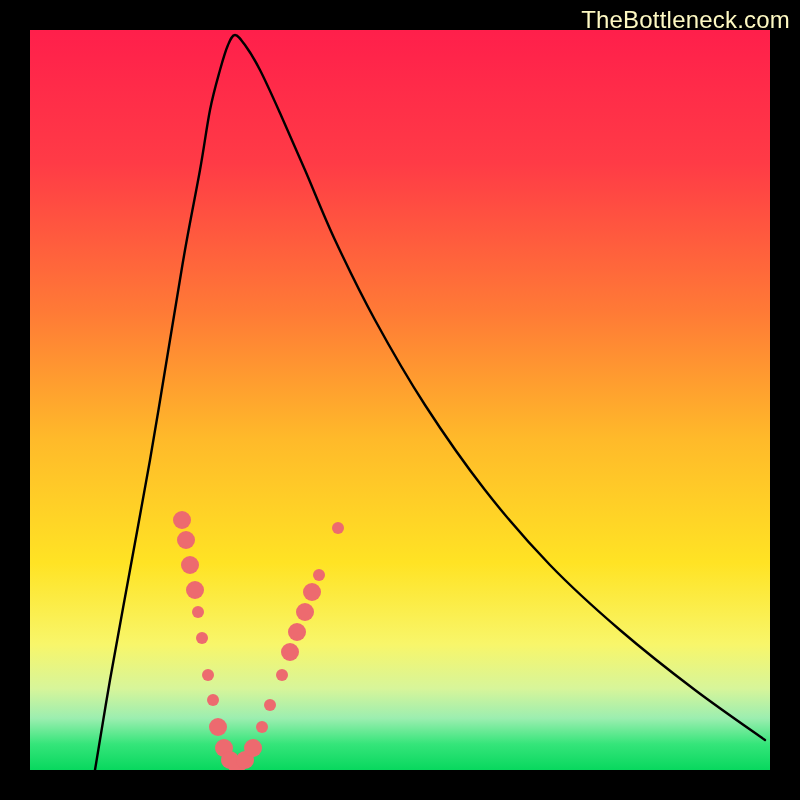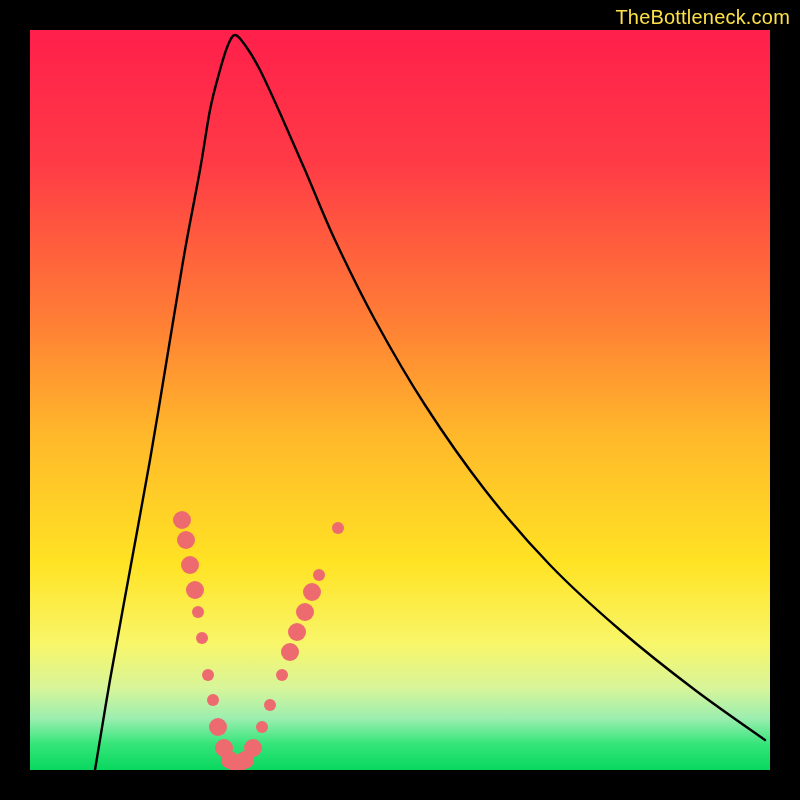--- a/index.html
+++ b/index.html
@@ -20,22 +20,22 @@
     overflow: hidden;
   }
   .gradient {
     position: absolute;
     left: 0; top: 0; width: 100%; height: 100%;
   }
   .watermark {
     position: absolute;
     top: 6px;
     right: 10px;
-    color: #fde047;
-    font-size: 20px;
+    color: #fef9c3;
+    font-size: 24px;
     font-weight: 500;
     letter-spacing: 0.2px;
     user-select: none;
   }
   svg.curve {
     position: absolute;
     left: 0; top: 0;
   }
 </style>
 </head>

